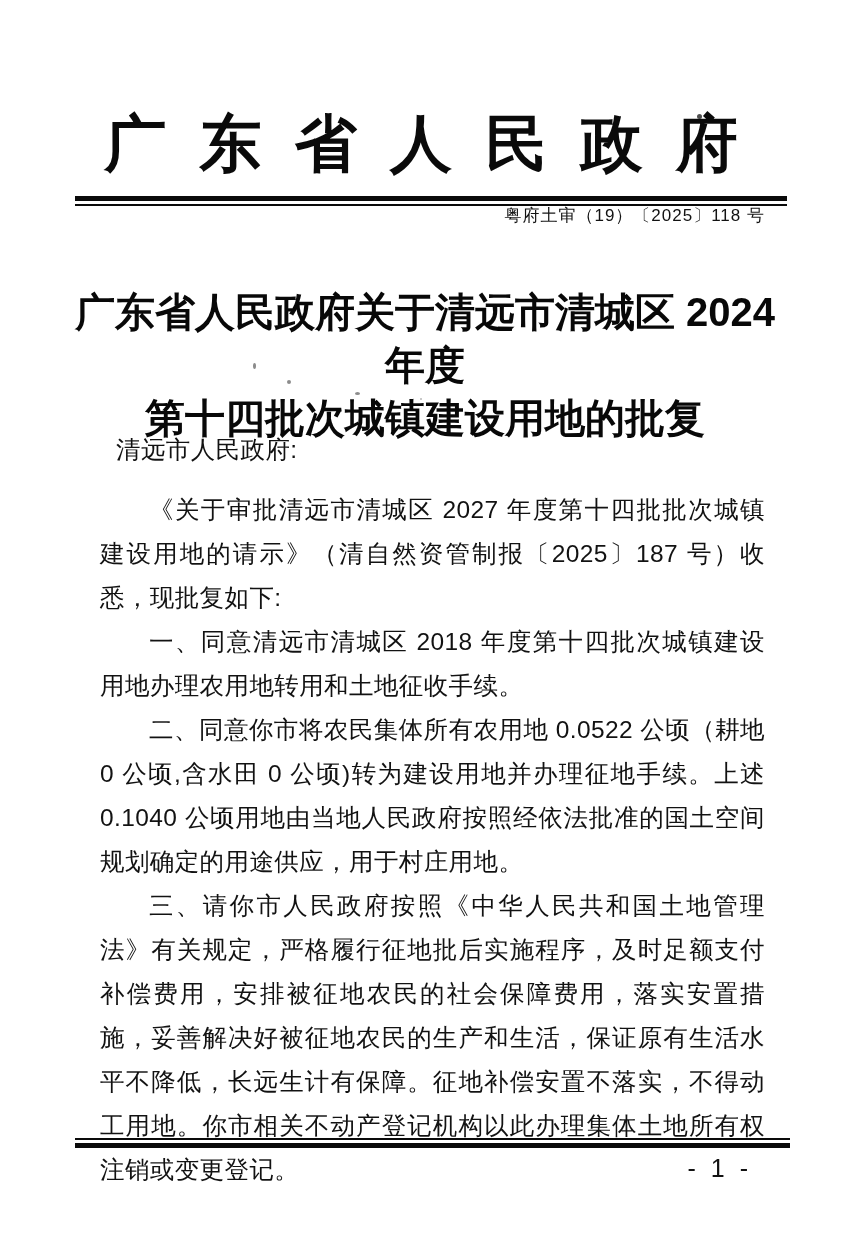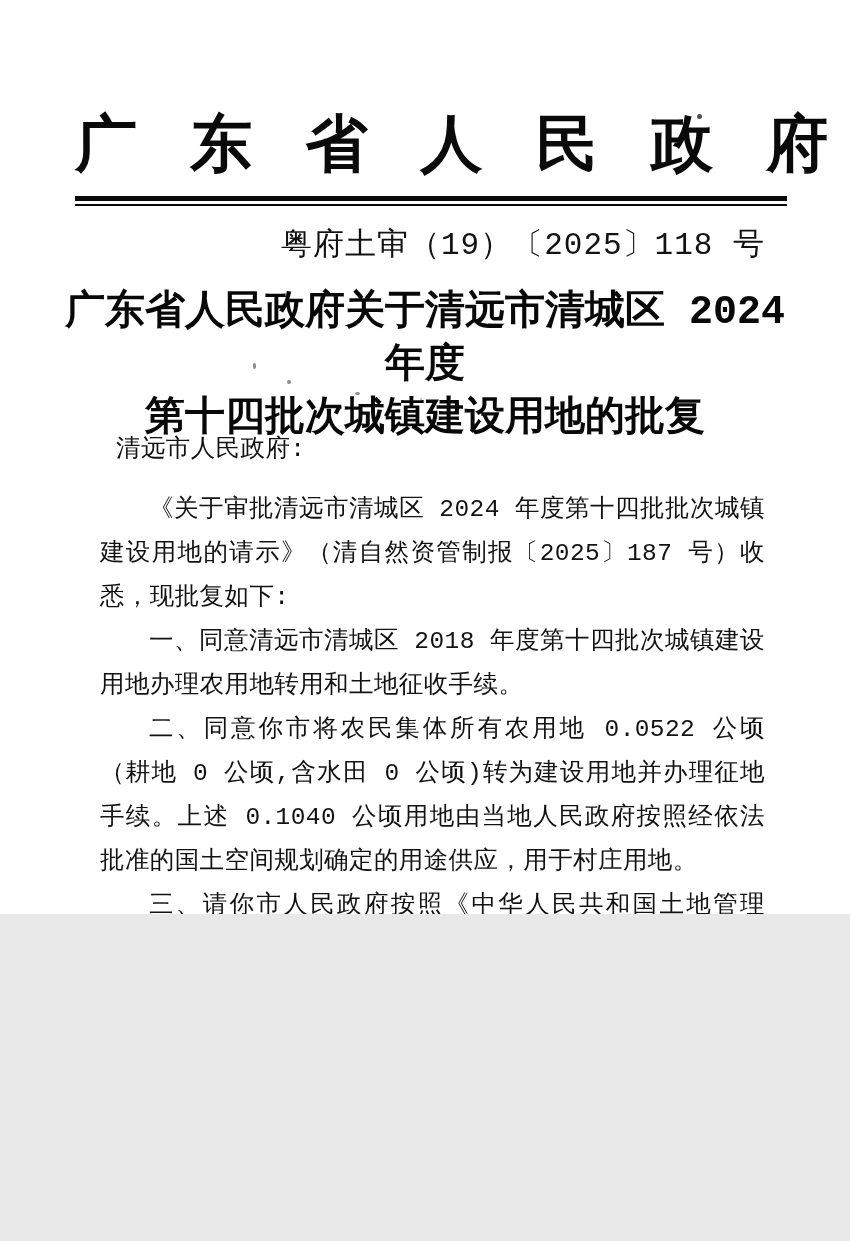--- a/index.html
+++ b/index.html
@@ -3,25 +3,25 @@
 <meta charset="utf-8">
 <style>
   html, body {
     margin: 0;
     padding: 0;
     background: #e8e8e8;
   }
   .page {
     position: relative;
     width: 850px;
-    height: 914px;
+    height: 1241px;
     margin: 0 auto;
     background: #ffffff;
     color: #121212;
-    font-family: Liberation Mono, monospace;
+    font-family: Liberation Sans, sans-serif;
     overflow: hidden;
   }
   .letterhead {
     position: absolute;
     top: 102px;
     left: 75px;
     width: 700px;
     text-align: center;
     font-size: 62px;
     font-weight: bold;
@@ -39,23 +39,23 @@
     height: 5px;
     background: #0a0a0a;
   }
   .rule-thin {
     height: 2px;
     background: #0a0a0a;
     margin-top: 3px;
   }
   .doc-number {
     position: absolute;
-    top: 223px;
+    top: 204px;
     right: 85px;
-    font-size: 31px;
+    font-size: 17px;
     letter-spacing: 1px;
     white-space: nowrap;
   }
   .doc-title {
     position: absolute;
     top: 286px;
     left: 60px;
     width: 730px;
     margin: 0;
     text-align: center;
@@ -133,21 +133,21 @@
 
   <h1 class="doc-title">
     <span>广东省人民政府关于清远市清城区 2024 年度</span><br>
     <span>第十四批次城镇建设用地的批复</span>
   </h1>
 
   <div class="body-block">
     <p class="salutation">清远市人民政府:</p>
     <div>
 
-        <p class="para">《关于审批清远市清城区 2024 年度第十四批批次城镇建设用地的请示》（清自然资管制报〔2025〕187 号）收悉，现批复如下:</p>
+        <p class="para">《关于审批清远市清城区 2027 年度第十四批批次城镇建设用地的请示》（清自然资管制报〔2025〕187 号）收悉，现批复如下:</p>
 
         <p class="para">一、同意清远市清城区 2018 年度第十四批次城镇建设用地办理农用地转用和土地征收手续。</p>
 
         <p class="para">二、同意你市将农民集体所有农用地 0.0522 公顷（耕地 0 公顷,含水田 0 公顷)转为建设用地并办理征地手续。上述 0.1040 公顷用地由当地人民政府按照经依法批准的国土空间规划确定的用途供应，用于村庄用地。</p>
 
         <p class="para">三、请你市人民政府按照《中华人民共和国土地管理法》有关规定，严格履行征地批后实施程序，及时足额支付补偿费用，安排被征地农民的社会保障费用，落实安置措施，妥善解决好被征地农民的生产和生活，保证原有生活水平不降低，长远生计有保障。征地补偿安置不落实，不得动工用地。你市相关不动产登记机构以此办理集体土地所有权注销或变更登记。</p>
       </div>
   </div>
 
   <div class="footer-rules">

